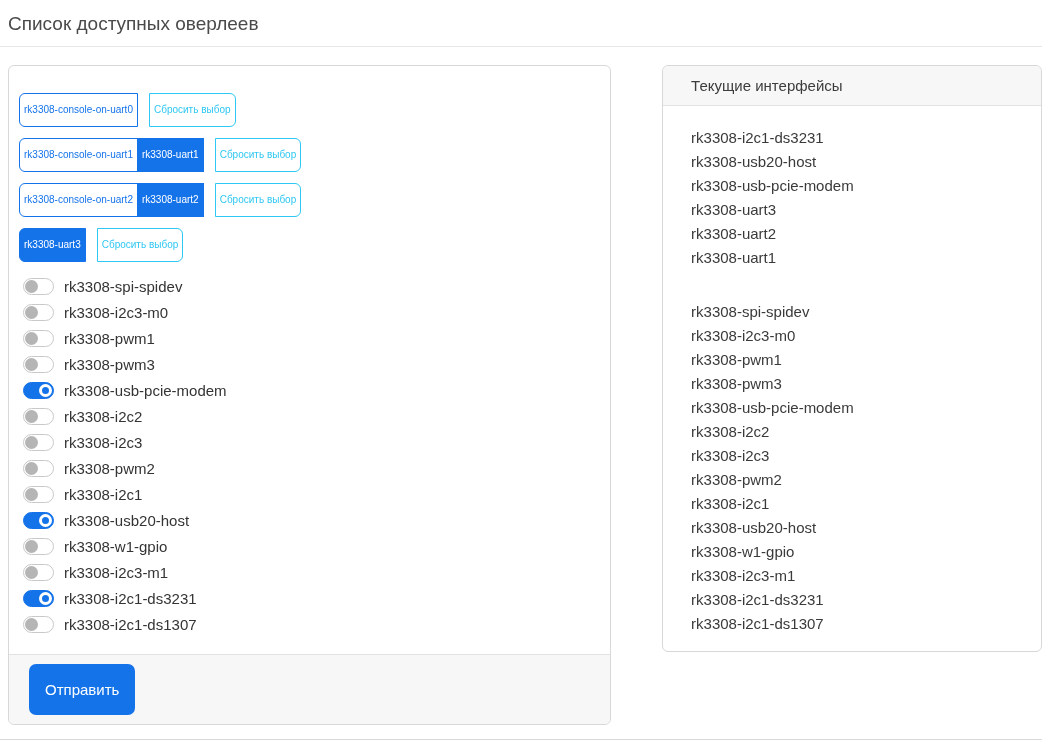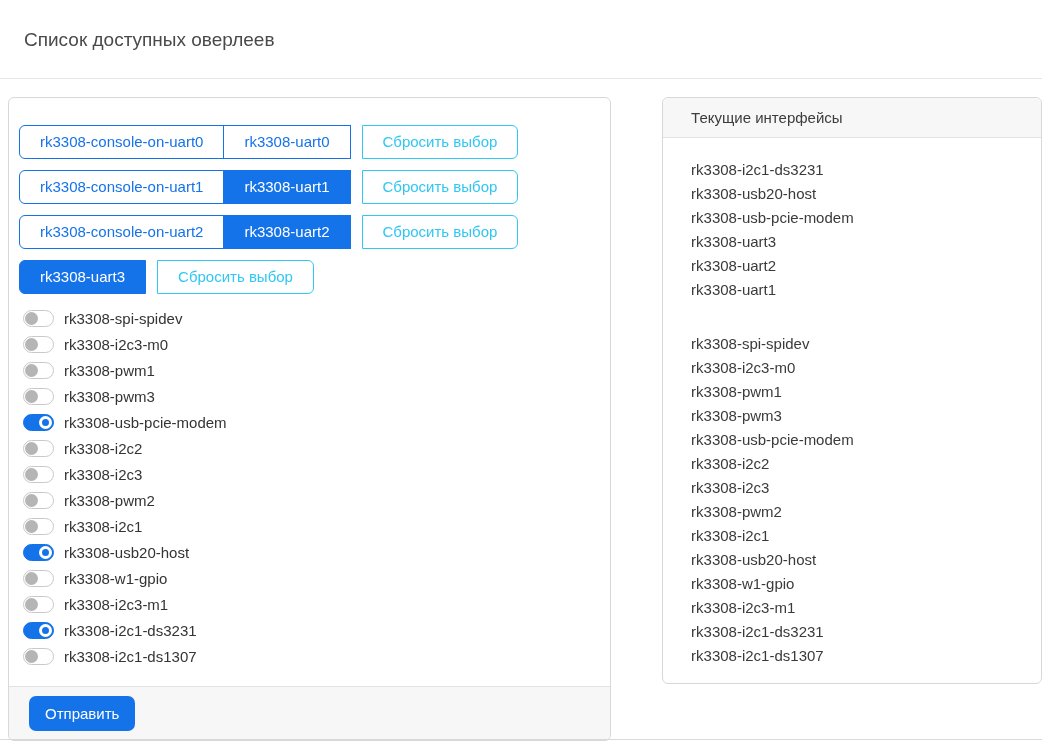--- a/index.html
+++ b/index.html
@@ -12,21 +12,21 @@
   }
   *{box-sizing:border-box;}
   html,body{margin:0;padding:0;}
   body{
     width:1042px;height:745px;overflow:hidden;position:relative;
     background:#ffffff;color:var(--text);
     font-family:"Liberation Sans", sans-serif;
   }
   .page-title{
     font-size:19px;font-weight:normal;color:#4a4a4a;
-    margin:16px;padding:13px 8px 11px 8px;
+    margin:0;padding:13px 8px 11px 8px;
   }
   .title-divider{
     border:none;border-top:1px solid #e7e7e7;margin:0;
   }
   .columns{
     display:flex;align-items:flex-start;gap:14px;
     padding:18px 0 0 8px;
   }
   .card{
     border:1px solid var(--card-border);border-radius:6px;background:#fff;
@@ -42,21 +42,21 @@
   .right-card .card-header{padding-left:28px;}
   .right-card .card-body{
     padding:20px 28px 15px 28px;font-size:15px;line-height:24px;color:#3a3a3a;
   }
   .iface-group{margin:0 0 30px 0;}
   .iface-group:last-child{margin-bottom:0;}
 
   .btn-row{display:flex;width:fit-content;margin-bottom:11px;}
   .gbtn{
     font-family:"Liberation Sans", sans-serif;
-    font-size:15px;height:34px;line-height:32px;padding:0 20px;
+    font-size:10px;height:34px;line-height:32px;padding:0 4px;
     background:#fff;color:var(--primary);
     border:1px solid var(--primary);border-radius:0;
     margin-right:-1px;cursor:pointer;white-space:nowrap;text-align:center;
   }
   .btn-row .gbtn:first-child{border-radius:6px 0 0 6px;}
   .btn-row .gbtn:last-child{border-radius:0 6px 6px 0;margin-right:0;margin-left:12px;}
   .gbtn.active{
     background:var(--primary);color:#fff;border-color:var(--primary);
     position:relative;z-index:1;
   }
@@ -78,41 +78,40 @@
   }
   .toggle-label{margin-left:10px;font-size:15px;color:#343434;}
 
   .card-footer{
     border-top:1px solid var(--header-border);background:var(--header-bg);
     border-radius:0 0 6px 6px;padding:9px 20px;
   }
   .submit-btn{
     font-family:"Liberation Sans", sans-serif;
     background:var(--primary);color:#fff;border:none;border-radius:7px;
-    font-size:15px;padding:9px 16px;cursor:pointer;
+    font-size:15px;padding:17px 16px;cursor:pointer;
   }
   .bottom-rule{
     position:absolute;left:0;right:0;top:739px;height:0;
     border-top:1px solid #d9d9d9;
   }
 </style>
 </head>
 <body>
 
 <h1 class="page-title">Список доступных оверлеев</h1>
 <hr class="title-divider">
 
 <div class="columns">
 
   <div class="card left-card">
     <div class="card-body">
       <div id="btn-rows">
           <div class="btn-row">
             <button class="gbtn">rk3308-console-on-uart0</button>
-            <button class="gbtn">rk3308-uart0</button>
             <button class="gbtn reset">Сбросить выбор</button>
           </div>
           <div class="btn-row">
             <button class="gbtn">rk3308-console-on-uart1</button>
             <button class="gbtn active">rk3308-uart1</button>
             <button class="gbtn reset">Сбросить выбор</button>
           </div>
           <div class="btn-row">
             <button class="gbtn">rk3308-console-on-uart2</button>
             <button class="gbtn active">rk3308-uart2</button>

